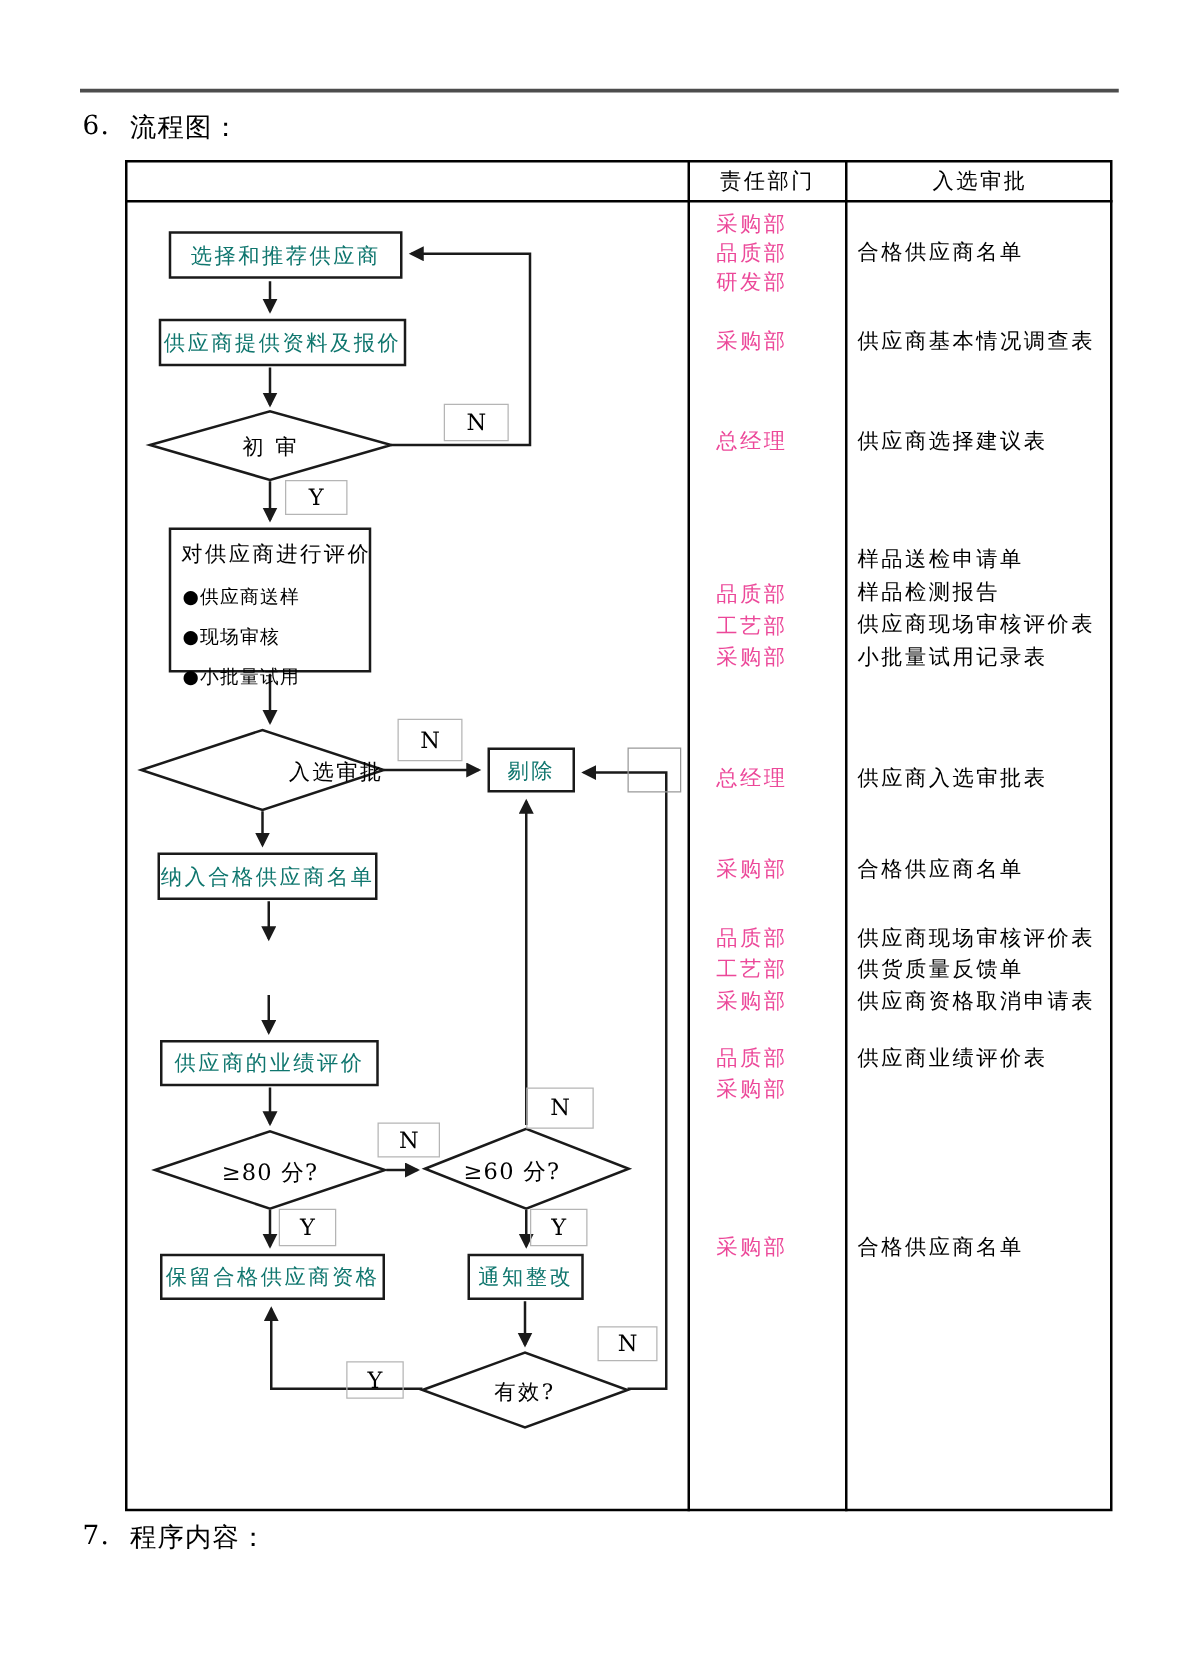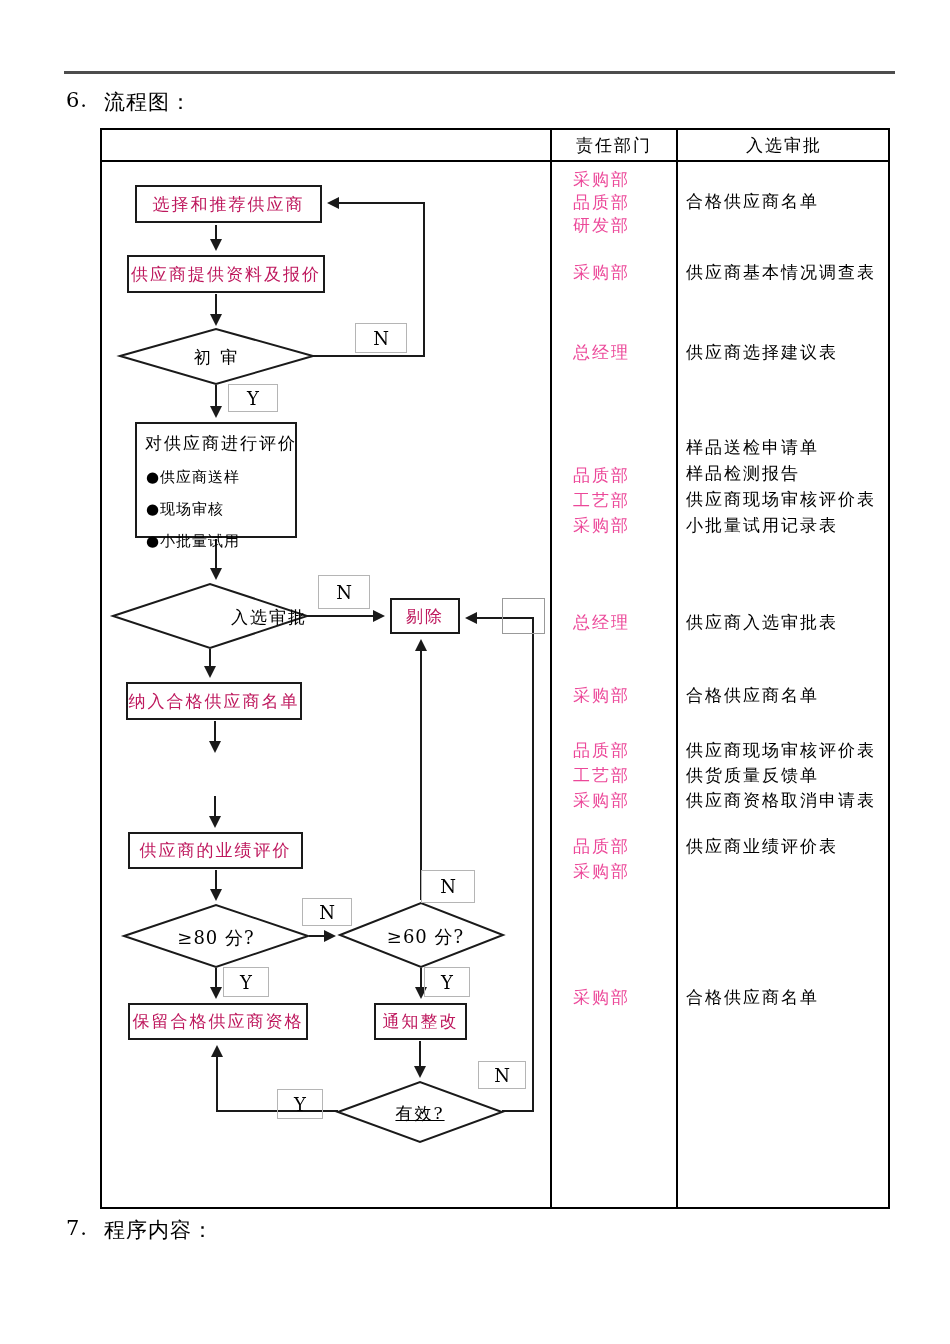--- a/index.html
+++ b/index.html
@@ -11,21 +11,21 @@
   .tframe{position:absolute;left:100px;top:128px;width:790px;height:1081px;
           border:2px solid #000;box-sizing:border-box;}
   .hsep{position:absolute;left:100px;top:160px;width:790px;height:2px;background:#000;}
   .vline{position:absolute;top:128px;width:2px;height:1081px;background:#000;}
   .hdr{position:absolute;top:130px;height:30px;line-height:30px;text-align:center;
        font-size:17px;letter-spacing:2px;color:#000;}
   .hdr.b{font-weight:bold;}
   
   .fnode{position:absolute;background:#fff;border:2px solid #1a1a1a;box-sizing:border-box;
          display:flex;align-items:center;justify-content:center;font-size:17px;
-         letter-spacing:2px;z-index:3;color:#be185d;white-space:nowrap;}
+         letter-spacing:2px;z-index:3;color:#0f766e;white-space:nowrap;}
   .evalbox{position:absolute;background:#fff;border:2px solid #1a1a1a;box-sizing:border-box;
            z-index:3;color:#000;}
   .evaltitle{font-size:17px;letter-spacing:2px;margin:8px 0 0 8px;white-space:nowrap;}
   .bullet{font-size:15px;letter-spacing:1px;margin:13px 0 0 9px;white-space:nowrap;}
   .dtext{position:absolute;text-align:center;font-size:17px;letter-spacing:2px;z-index:3;
          color:#000;white-space:nowrap;}
   .score{font-size:18px;letter-spacing:1px;}
   .lbl{position:absolute;border:1px solid #b5b5b5;box-sizing:border-box;display:flex;
        align-items:center;justify-content:center;font-size:18px;z-index:4;color:#000;
        background:transparent;}
@@ -102,22 +102,22 @@
   <div class="emptybox" style="left:502px;top:598px;width:43px;height:36px;"></div>
 
   <div class="fnode" style="left:126px;top:682px;width:176px;height:38px;">纳入合格供应商名单</div>
   <div class="fnode" style="left:128px;top:832px;width:175px;height:37px;">供应商的业绩评价</div>
   <div class="fnode" style="left:128px;top:1003px;width:180px;height:37px;">保留合格供应商资格</div>
   <div class="fnode" style="left:374px;top:1003px;width:93px;height:37px;">通知整改</div>
 
   <div class="dtext" style="left:120px;top:346px;width:193px;">初 审</div>
   <div class="dtext" style="left:113px;top:606px;width:194px;text-align:right;">入选审批</div>
   <div class="dtext score" style="left:124px;top:926px;width:184px;">≥80 分?</div>
-  <div class="dtext score" style="left:344px;top:925px;width:163px;text-align:center;">≥60 分?</div>
-  <div class="dtext" style="left:338px;top:1102px;width:164px;text-decoration:underline;">有效?</div>
+  <div class="dtext score" style="left:328px;top:925px;width:163px;text-align:center;">≥60 分?</div>
+  <div class="dtext" style="left:338px;top:1102px;width:164px;">有效?</div>
 
   <div class="lbl" style="left:355px;top:323px;width:52px;height:30px;">N</div>
   <div class="lbl" style="left:228px;top:384px;width:50px;height:28px;">Y</div>
   <div class="lbl" style="left:318px;top:575px;width:52px;height:34px;">N</div>
   <div class="lbl" style="left:302px;top:898px;width:50px;height:28px;">N</div>
   <div class="lbl" style="left:223px;top:967px;width:46px;height:30px;">Y</div>
   <div class="lbl" style="left:421px;top:870px;width:54px;height:33px;">N</div>
   <div class="lbl" style="left:424px;top:967px;width:46px;height:30px;">Y</div>
   <div class="lbl" style="left:277px;top:1089px;width:46px;height:30px;">Y</div>
   <div class="lbl" style="left:478px;top:1061px;width:48px;height:28px;">N</div>

